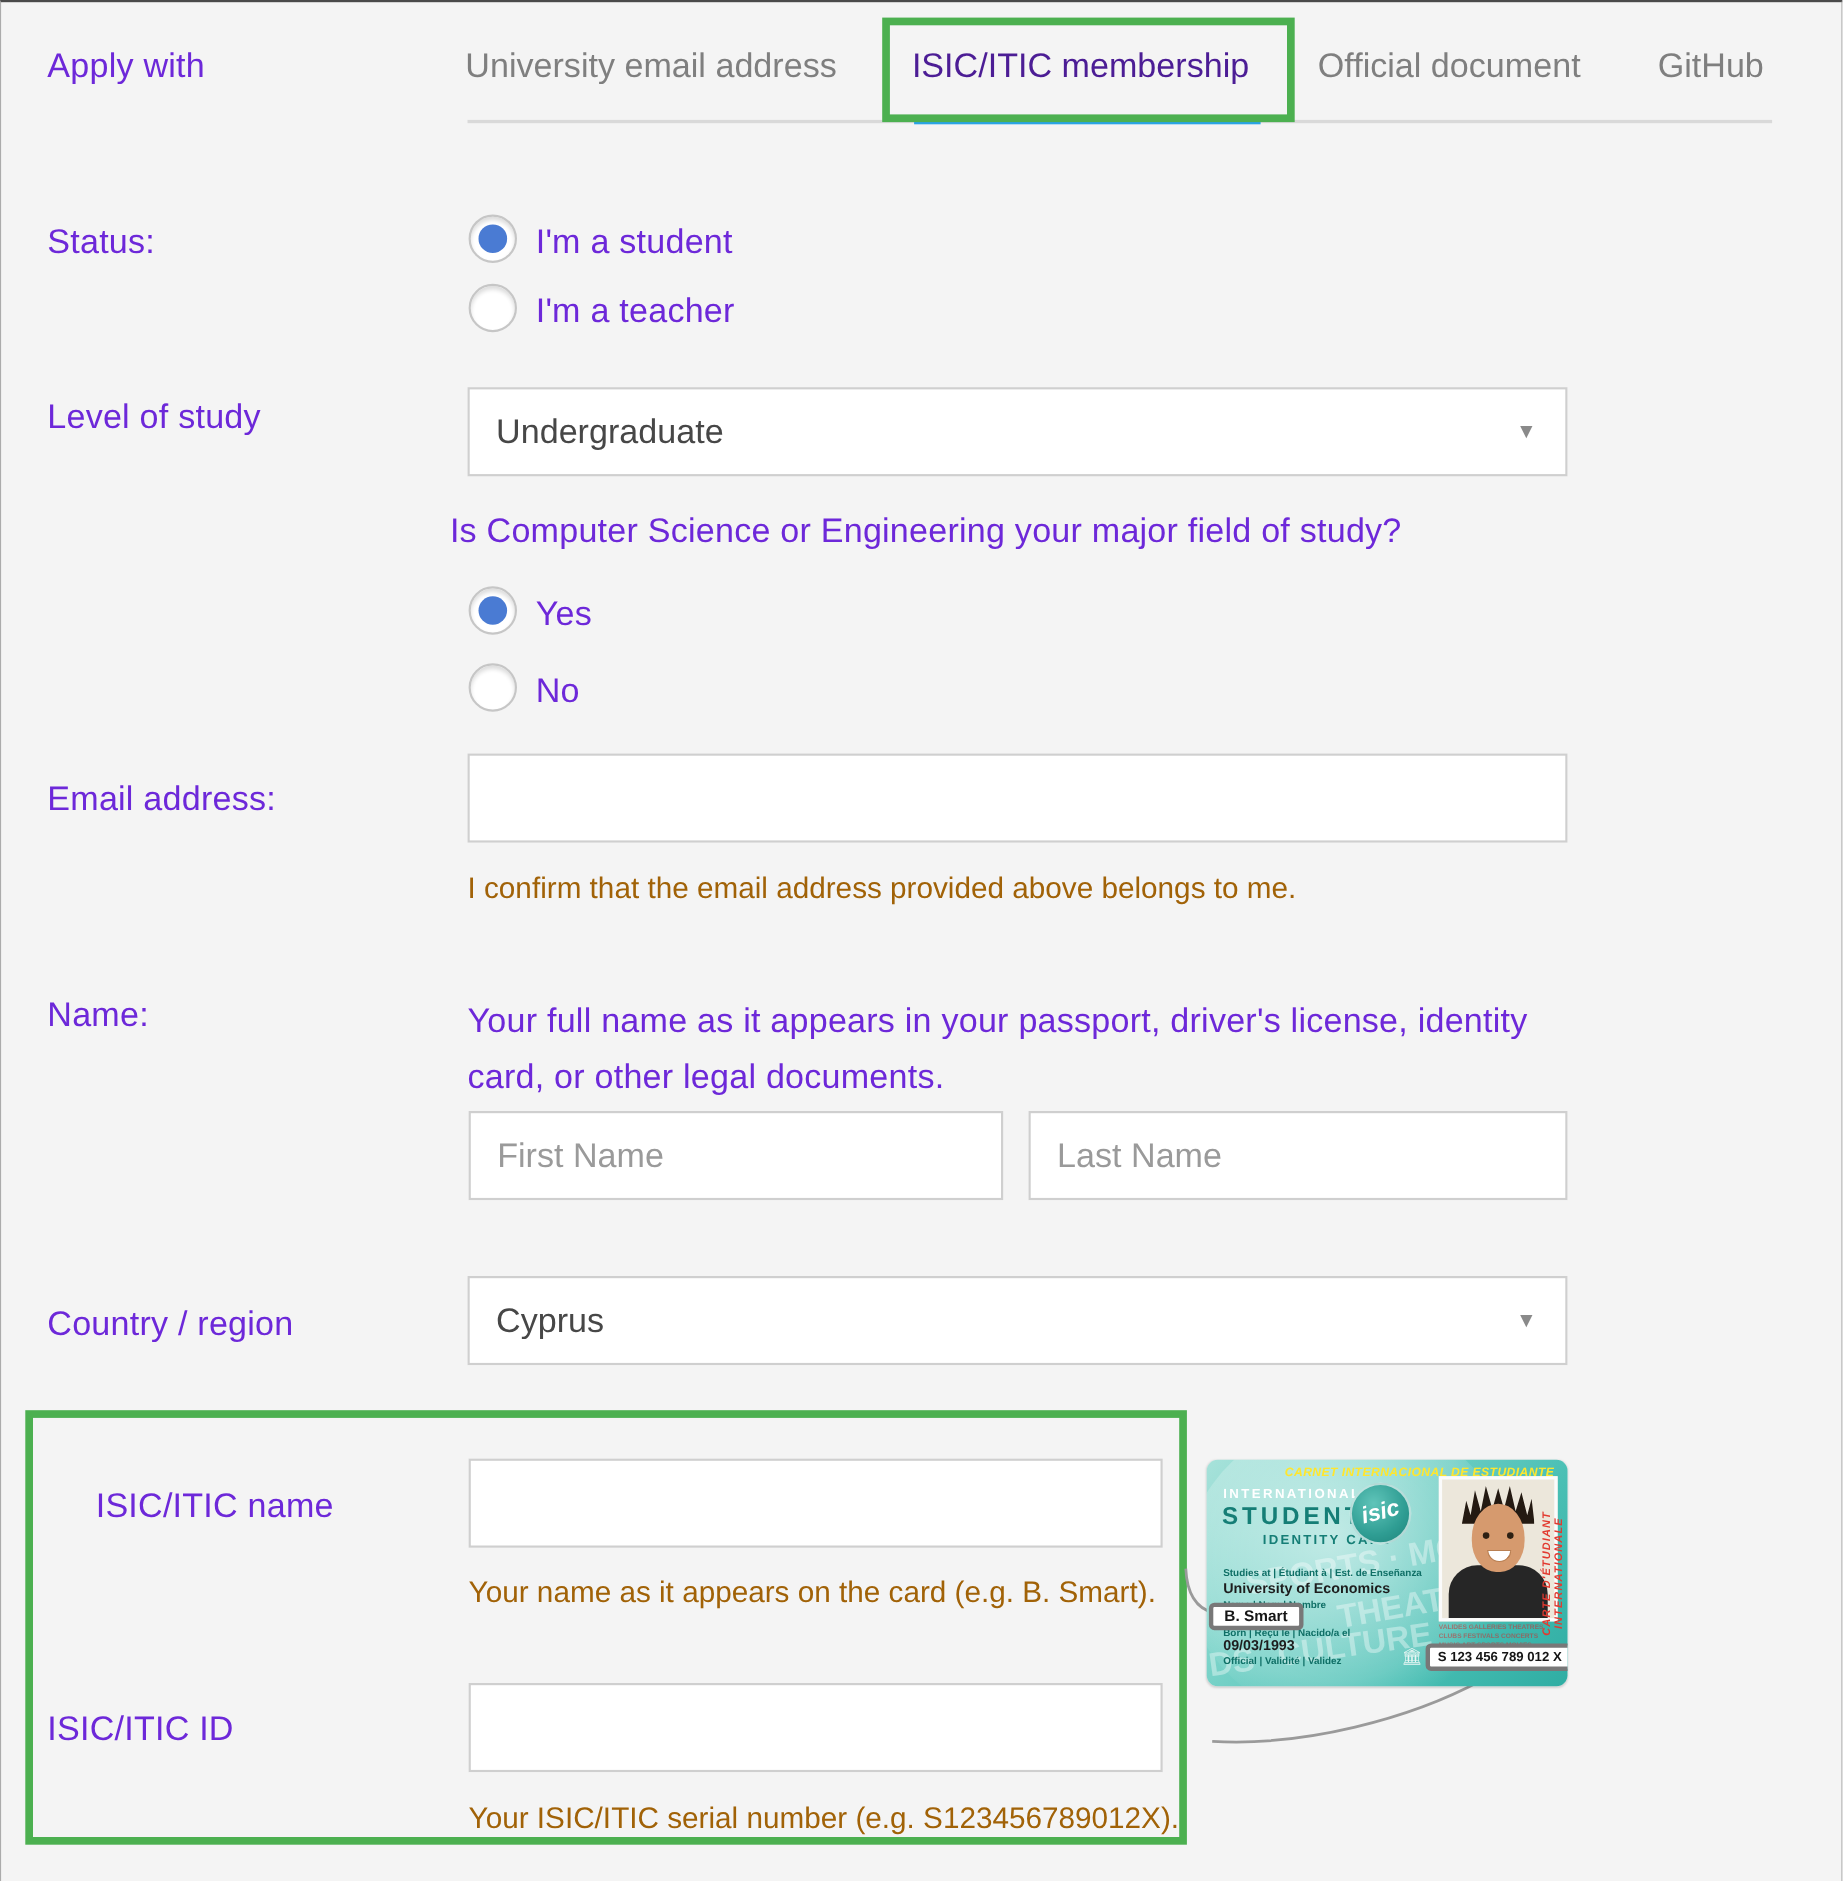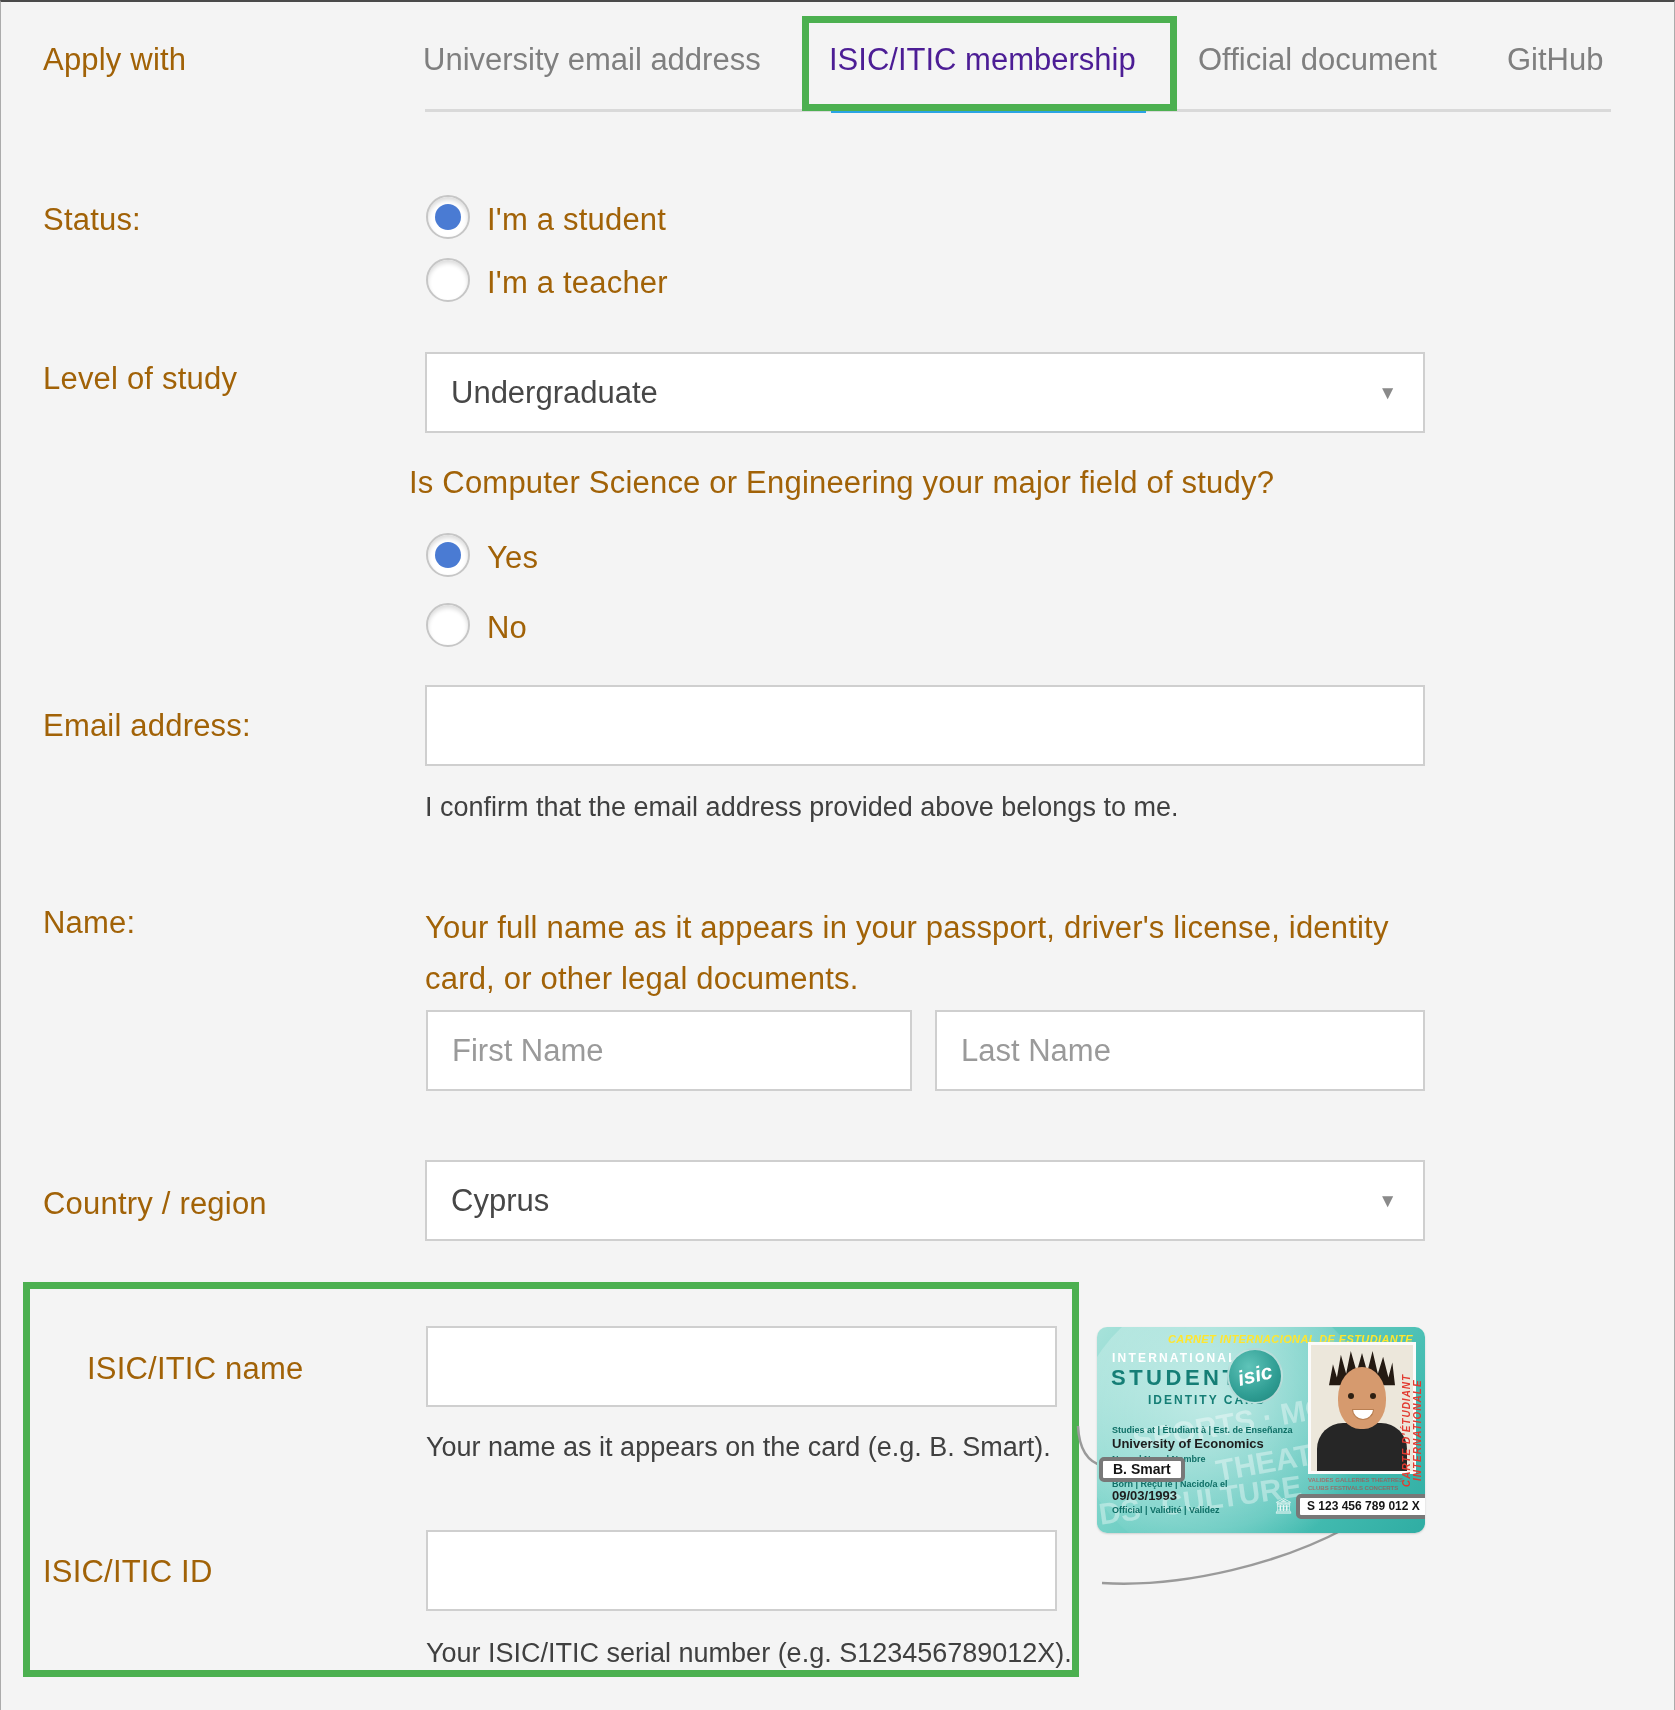--- a/index.html
+++ b/index.html
@@ -5,24 +5,24 @@
   html,body{margin:0;padding:0;background:#e9e9e9;}
   .page{
     position:relative;width:1673px;height:1708px;margin:0;
     background:#f4f4f4;
     border-top:2px solid #4a4a4a;
     border-left:1px solid #ababab;border-right:1px solid #ababab;border-bottom:1px solid #ababab;
     font-family:"Liberation Sans", sans-serif;
     font-weight:300;color:#474747;overflow:hidden;
   }
   .abs{position:absolute;}
-  .lbl{font-size:31px;color:#a16207;letter-spacing:.2px;}
+  .lbl{font-size:31px;color:#6d28d9;letter-spacing:.2px;}
   .tab{font-size:31px;color:#7f7f7f;cursor:pointer;white-space:nowrap;}
   .tab.active{color:#4c1d95;}
-  .hint{font-size:27px;color:#404040;}
+  .hint{font-size:27px;color:#a16207;}
   .green-box{border:7px solid #4cb050;}
   .underline-gray{background:#d9d9d9;}
   .underline-blue{background:#2aa4e4;}
   
   .radio{width:44px;height:44px;border-radius:50%;background:#fff;border:2px solid #c6c6c6;
     box-shadow:inset 0 3px 4px rgba(0,0,0,.14);box-sizing:border-box;cursor:pointer;}
   .radio .dot{display:none;width:26px;height:26px;border-radius:50%;background:#4a7bd3;margin:7px auto 0 auto;}
   .radio.checked .dot{display:block;}
   
   .tbox{position:absolute;background:#fff;border:2px solid #cfcfcf;box-sizing:border-box;

